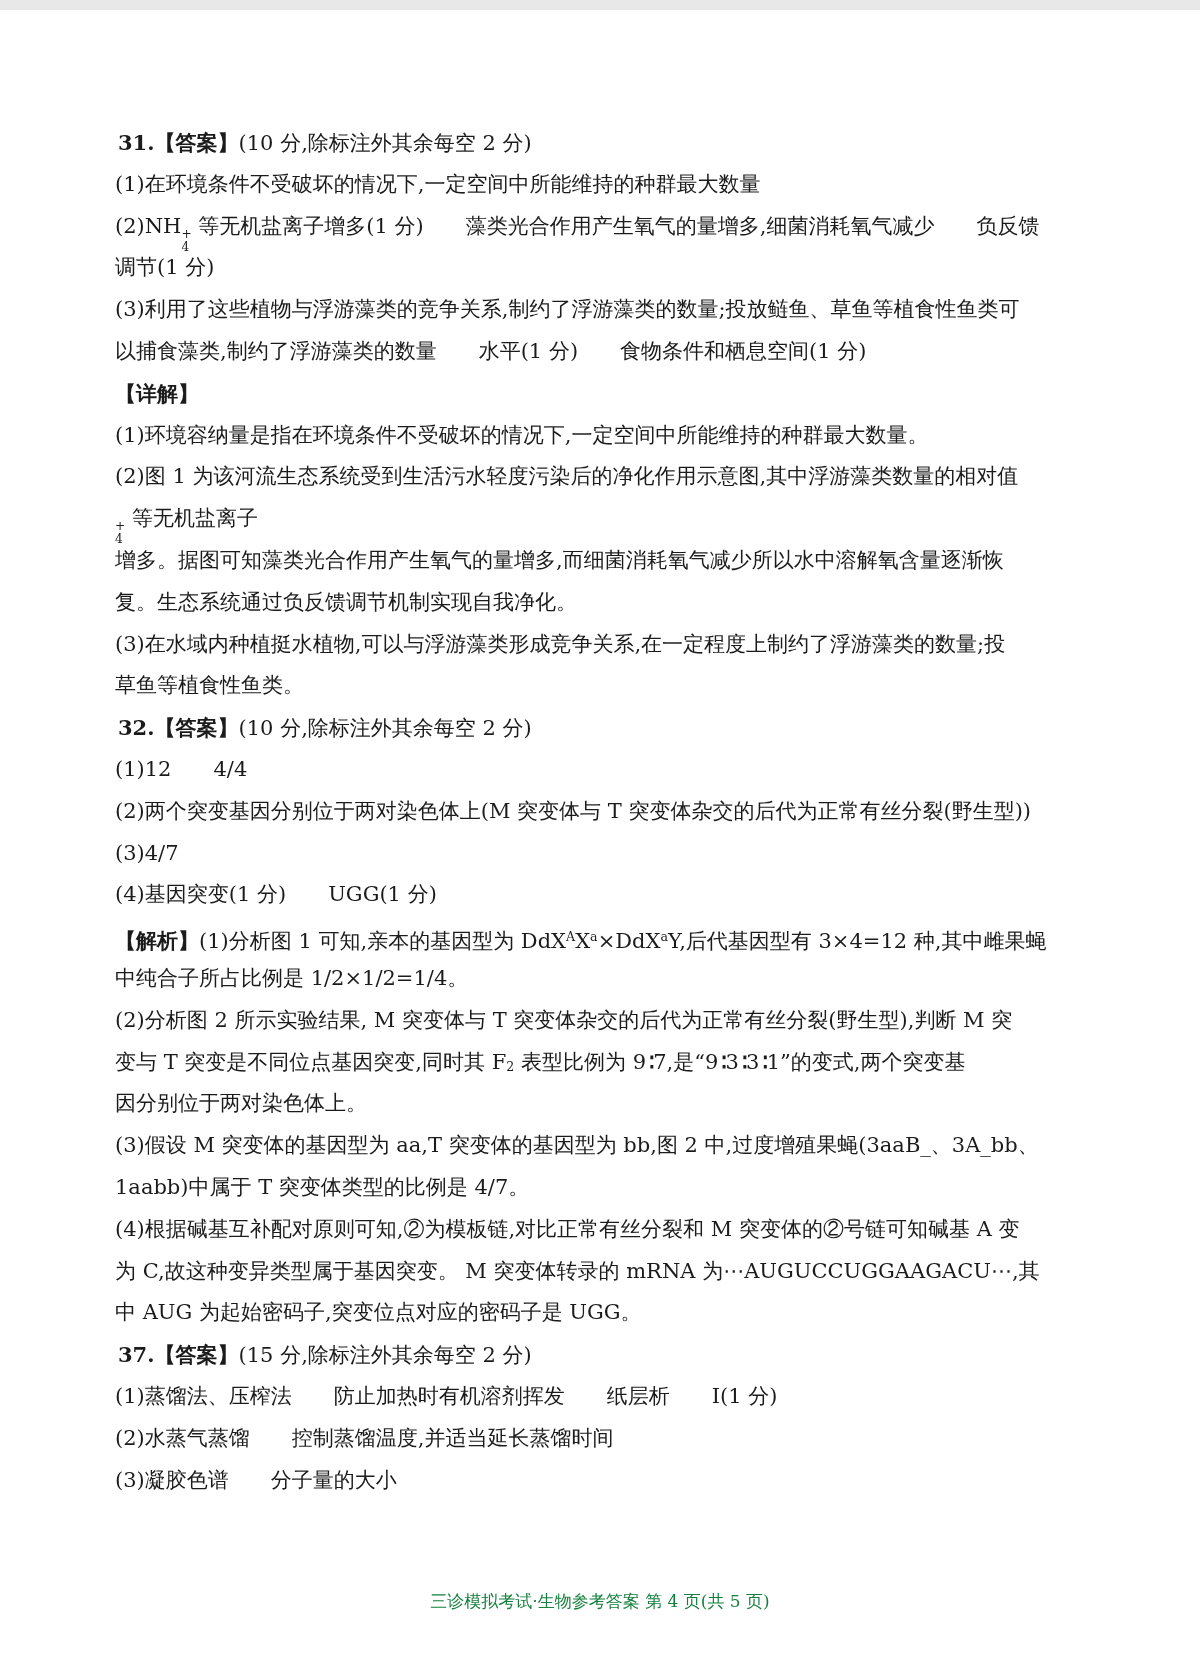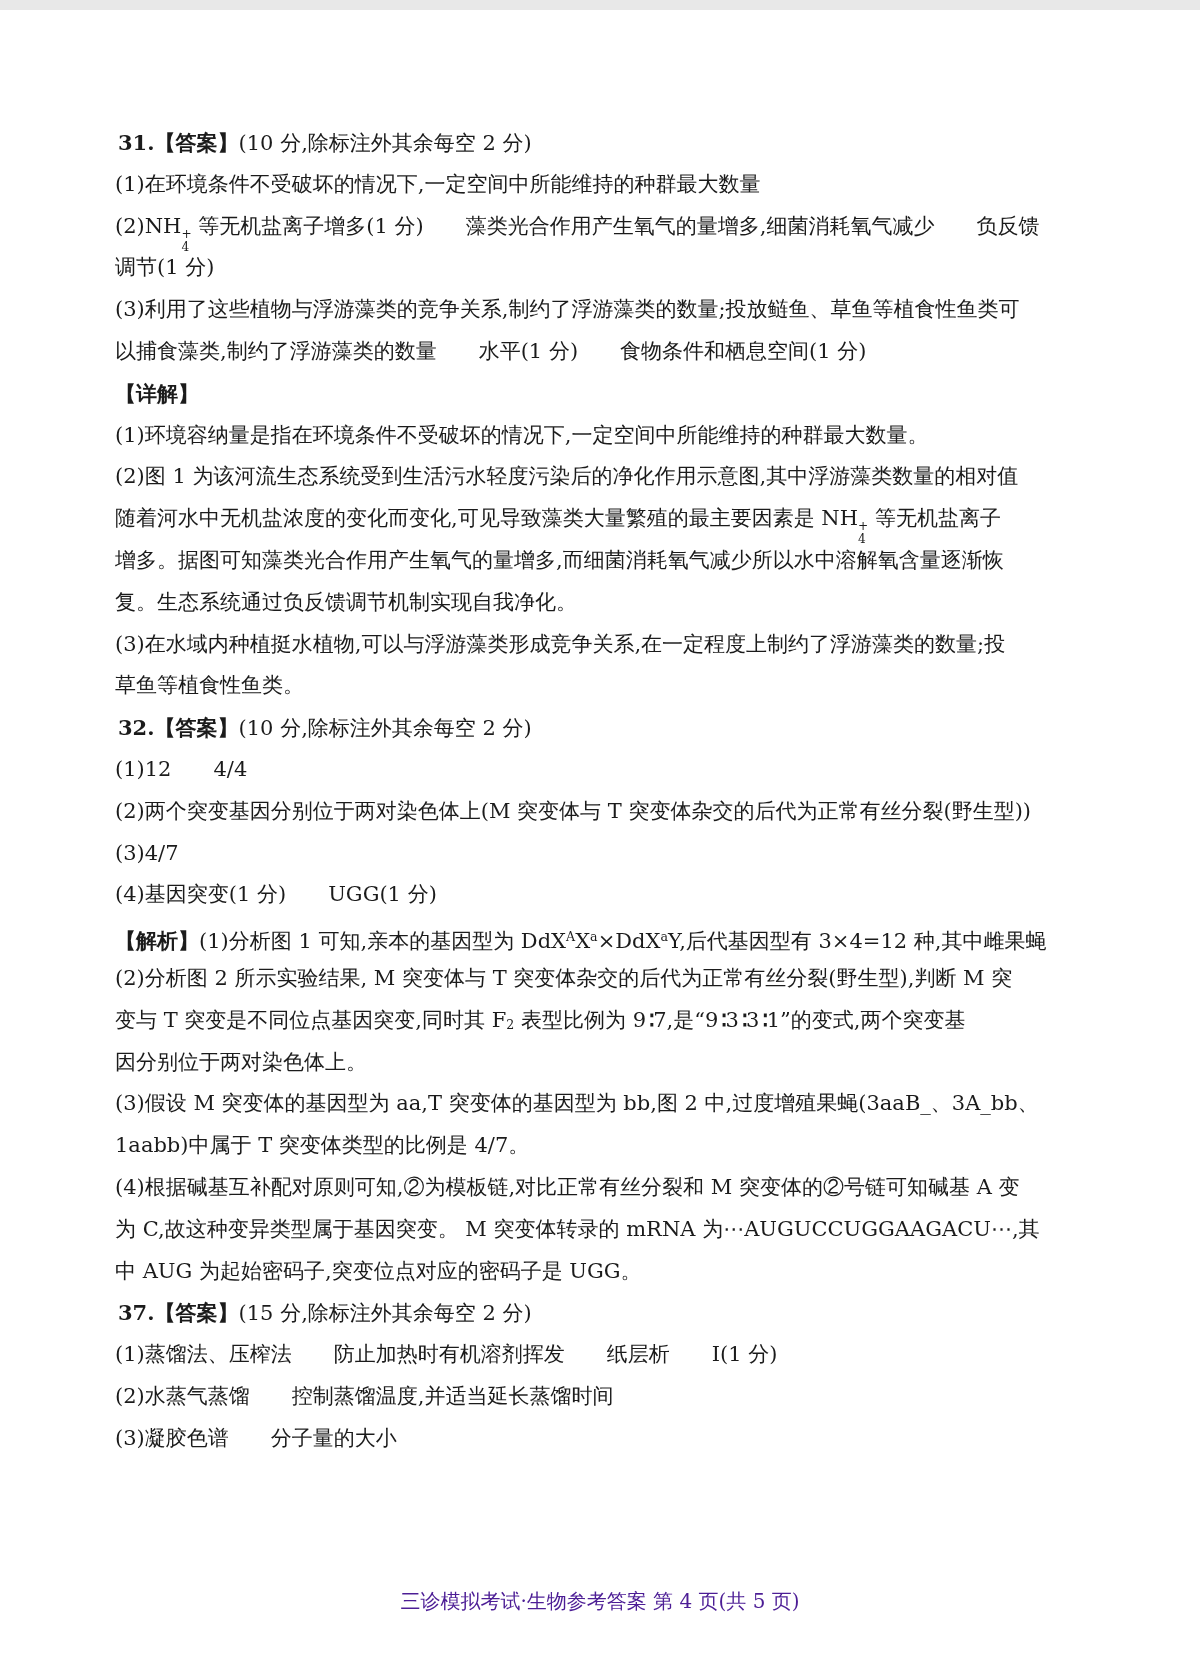--- a/index.html
+++ b/index.html
@@ -23,48 +23,49 @@
   .b{font-weight:700;}
   .sup{font-size:0.6em;vertical-align:0.55em;}
   .sub{font-size:0.6em;vertical-align:-0.18em;}
   .ss{
     display:inline-flex;flex-direction:column;align-items:flex-start;
     vertical-align:-0.42em;font-size:0.58em;line-height:1.05;
   }
   .ss span{display:block;}
   .footer{
     position:absolute;top:1578px;left:0;right:0;
-    text-align:center;font-size:20px;line-height:26px;color:#4c1d95;
+    text-align:center;font-size:17px;line-height:26px;color:#15803d;
   }
 </style>
 </head>
 <body>
 
 <div class="page">
   <div id="content">
       <div class="line head"><span class="b">31.【答案】</span><span>(10 分,除标注外其余每空 2 分)</span></div>
       <div class="line"><span>(1)在环境条件不受破坏的情况下,一定空间中所能维持的种群最大数量</span></div>
       <div class="line"><span>(2)NH</span><span class="ss"><span>+</span><span>4</span></span><span> 等无机盐离子增多(1 分)　　藻类光合作用产生氧气的量增多,细菌消耗氧气减少　　负反馈</span></div>
       <div class="line"><span>调节(1 分)</span></div>
       <div class="line"><span>(3)利用了这些植物与浮游藻类的竞争关系,制约了浮游藻类的数量;投放鲢鱼、草鱼等植食性鱼类可</span></div>
       <div class="line"><span>以捕食藻类,制约了浮游藻类的数量　　水平(1 分)　　食物条件和栖息空间(1 分)</span></div>
       <div class="line"><span class="b">【详解】</span></div>
       <div class="line"><span>(1)环境容纳量是指在环境条件不受破坏的情况下,一定空间中所能维持的种群最大数量。</span></div>
       <div class="line"><span>(2)图 1 为该河流生态系统受到生活污水轻度污染后的净化作用示意图,其中浮游藻类数量的相对值</span></div>
-      <div class="line"><span>随着河水中无机盐浓度的变化而变化,可见导致藻类大量繁殖的最主要因素是 NH</span><span class="ss"><span>+</span><span>4</span></span><span> 等无机盐离子</span></div>
+      <div class="line"><span class="ss"><span>+</span><span>4</span></span><span> 等无机盐离子</span></div>
       <div class="line"><span>增多。据图可知藻类光合作用产生氧气的量增多,而细菌消耗氧气减少所以水中溶解氧含量逐渐恢</span></div>
       <div class="line"><span>复。生态系统通过负反馈调节机制实现自我净化。</span></div>
       <div class="line"><span>(3)在水域内种植挺水植物,可以与浮游藻类形成竞争关系,在一定程度上制约了浮游藻类的数量;投</span></div>
       <div class="line"><span>草鱼等植食性鱼类。</span></div>
       <div class="line head"><span class="b">32.【答案】</span><span>(10 分,除标注外其余每空 2 分)</span></div>
       <div class="line"><span>(1)12　　4/4</span></div>
       <div class="line"><span>(2)两个突变基因分别位于两对染色体上(M 突变体与 T 突变体杂交的后代为正常有丝分裂(野生型))</span></div>
       <div class="line"><span>(3)4/7</span></div>
       <div class="line"><span>(4)基因突变(1 分)　　UGG(1 分)</span></div>
       <div class="line"><span class="b">【解析】</span><span>(1)分析图 1 可知,亲本的基因型为 DdX</span><span class="sup">A</span><span>X</span><span class="sup">a</span><span>×DdX</span><span class="sup">a</span><span>Y,后代基因型有 3×4=12 种,其中雌果蝇</span></div>
+      <div class="line"><span>中纯合子所占比例是 1/2×1/2=1/4。</span></div>
       <div class="line"><span>(2)分析图 2 所示实验结果, M 突变体与 T 突变体杂交的后代为正常有丝分裂(野生型),判断 M 突</span></div>
       <div class="line"><span>变与 T 突变是不同位点基因突变,同时其 F</span><span class="sub">2</span><span> 表型比例为 9∶7,是“9∶3∶3∶1”的变式,两个突变基</span></div>
       <div class="line"><span>因分别位于两对染色体上。</span></div>
       <div class="line"><span>(3)假设 M 突变体的基因型为 aa,T 突变体的基因型为 bb,图 2 中,过度增殖果蝇(3aaB_、3A_bb、</span></div>
       <div class="line"><span>1aabb)中属于 T 突变体类型的比例是 4/7。</span></div>
       <div class="line"><span>(4)根据碱基互补配对原则可知,②为模板链,对比正常有丝分裂和 M 突变体的②号链可知碱基 A 变</span></div>
       <div class="line"><span>为 C,故这种变异类型属于基因突变。 M 突变体转录的 mRNA 为⋯AUGUCCUGGAAGACU⋯,其</span></div>
       <div class="line"><span>中 AUG 为起始密码子,突变位点对应的密码子是 UGG。</span></div>
       <div class="line head"><span class="b">37.【答案】</span><span>(15 分,除标注外其余每空 2 分)</span></div>
       <div class="line"><span>(1)蒸馏法、压榨法　　防止加热时有机溶剂挥发　　纸层析　　Ⅰ(1 分)</span></div>

